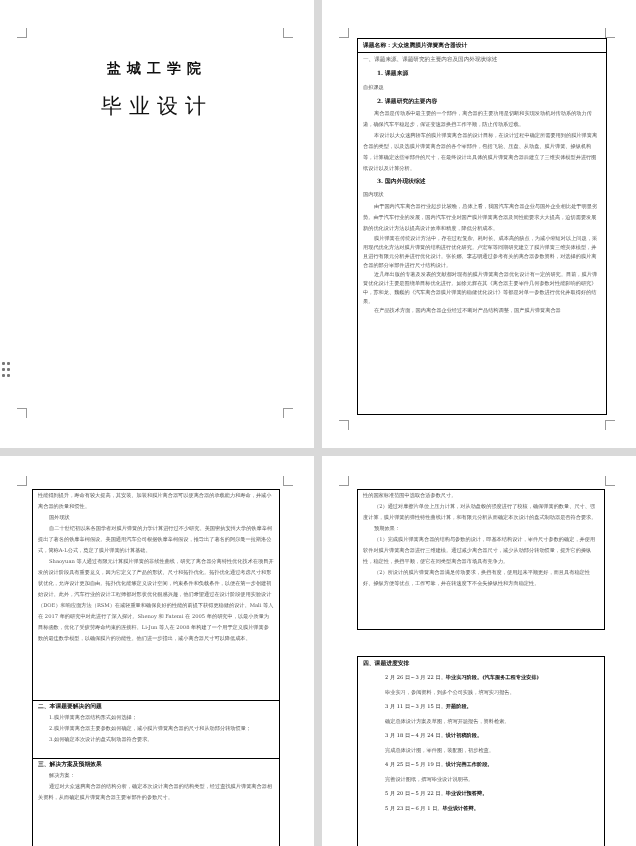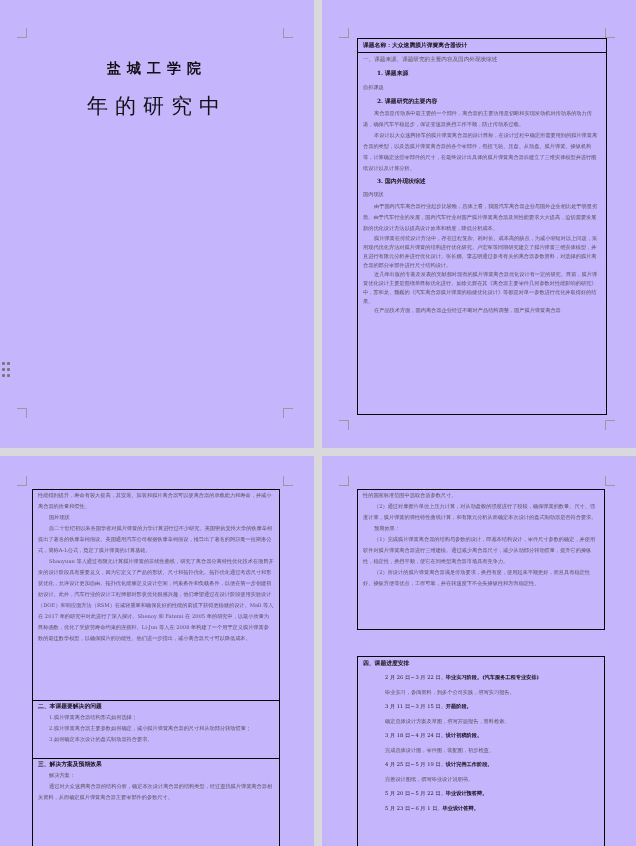--- a/index.html
+++ b/index.html
@@ -3,21 +3,21 @@
   <meta charset="utf-8">
   <style>
     * { box-sizing: border-box; margin: 0; padding: 0; }
     body {
       width: 636px; height: 846px; overflow: hidden;
       background: #d9d9d9;
       font-family: "DejaVu Serif", serif;
       position: relative;
     }
     .page {
-      position: absolute; background: #c4b5fd; overflow: hidden;
+      position: absolute; background: #ffffff; overflow: hidden;
     }
     #p1 { left: 0; top: 0; width: 314px; height: 448px; }
     #p2 { left: 322px; top: 0; width: 314px; height: 448px; }
     #p3 { left: 0; top: 456px; width: 314px; height: 390px; }
     #p4 { left: 322px; top: 456px; width: 314px; height: 390px; }
 
     .corner { position: absolute; width: 10px; height: 10px; border-color: #999; border-style: solid; border-width: 0; }
     .c-tl { border-right-width: 1px; border-bottom-width: 1px; }
     .c-tr { border-left-width: 1px; border-bottom-width: 1px; }
     .c-bl { border-right-width: 1px; border-top-width: 1px; }
@@ -43,21 +43,21 @@
   </style>
 </head>
 <body>
 
 <div class="page" id="p1">
   <div class="corner c-tl" style="left:17px;top:28px;"></div>
   <div class="corner c-tr" style="left:283px;top:28px;"></div>
   <div class="corner c-bl" style="left:17px;top:408px;"></div>
   <div class="corner c-br" style="left:283px;top:408px;"></div>
   <div class="cover-school">盐城工学院</div>
-  <div class="cover-title" id="cover-t1">年的研究中</div>
+  <div class="cover-title" id="cover-t1">毕业设计</div>
 </div>
 
 <div class="drag-handle">
   <span style="left:0;top:0"></span>
     <span style="left:5px;top:0"></span>
   <span style="left:0;top:6px"></span>
     <span style="left:5px;top:6px"></span>
   <span style="left:0;top:12px"></span>
     <span style="left:5px;top:12px"></span>
 </div>

